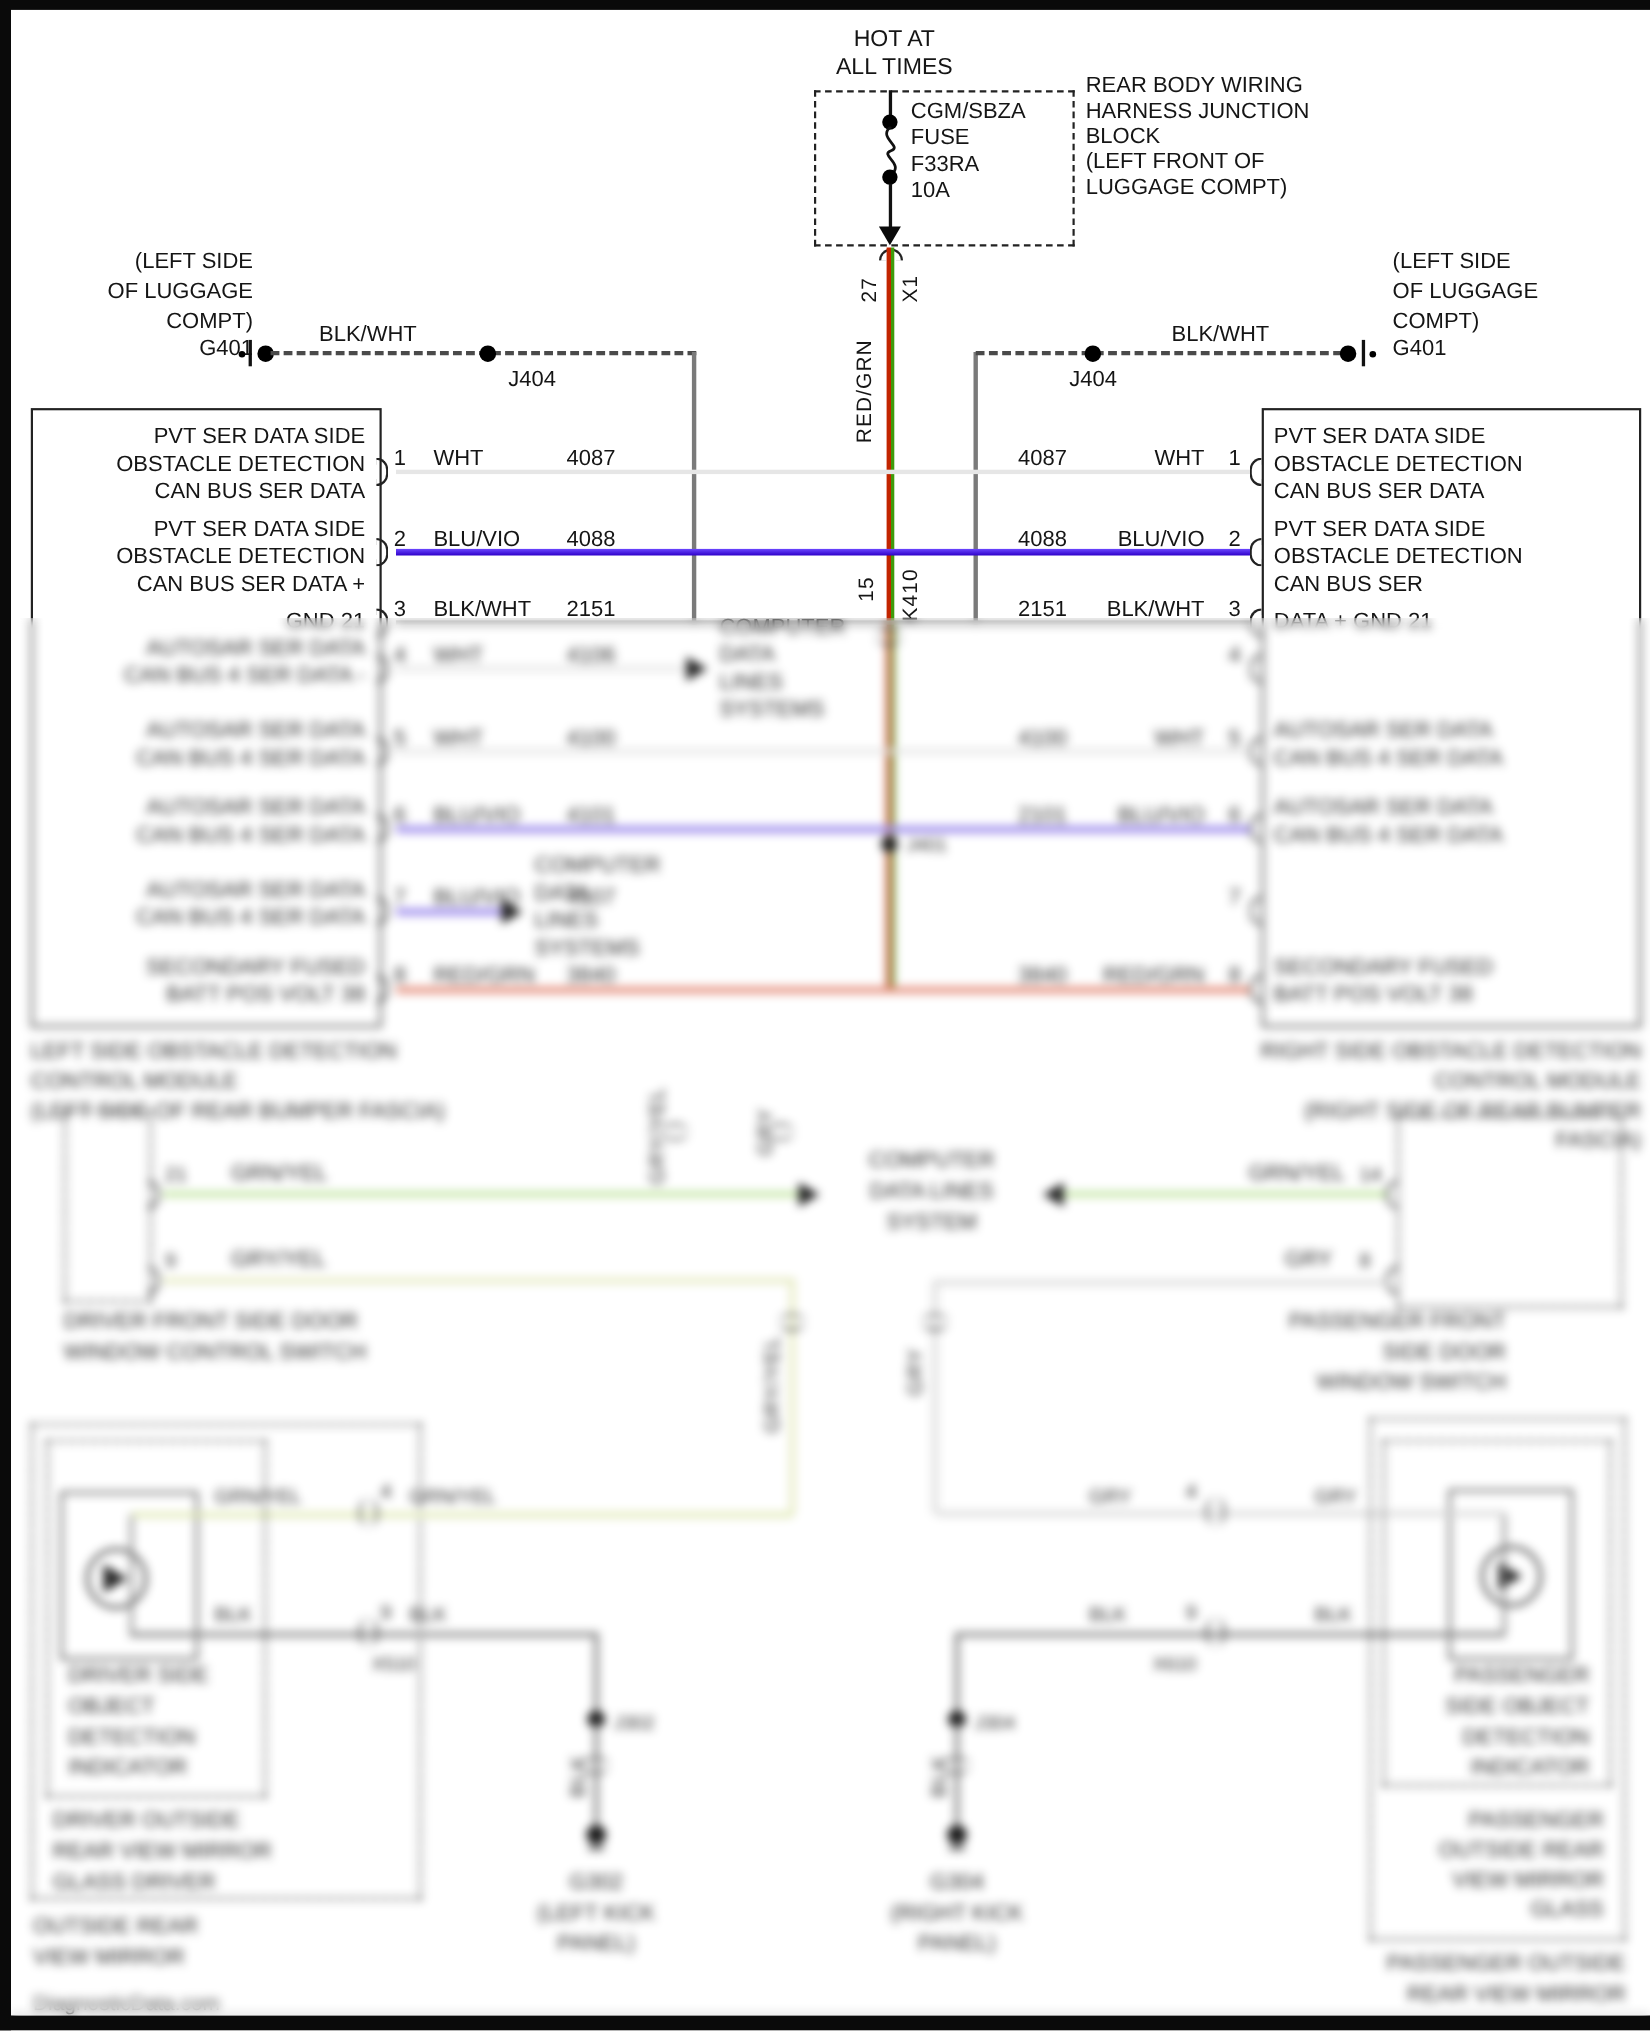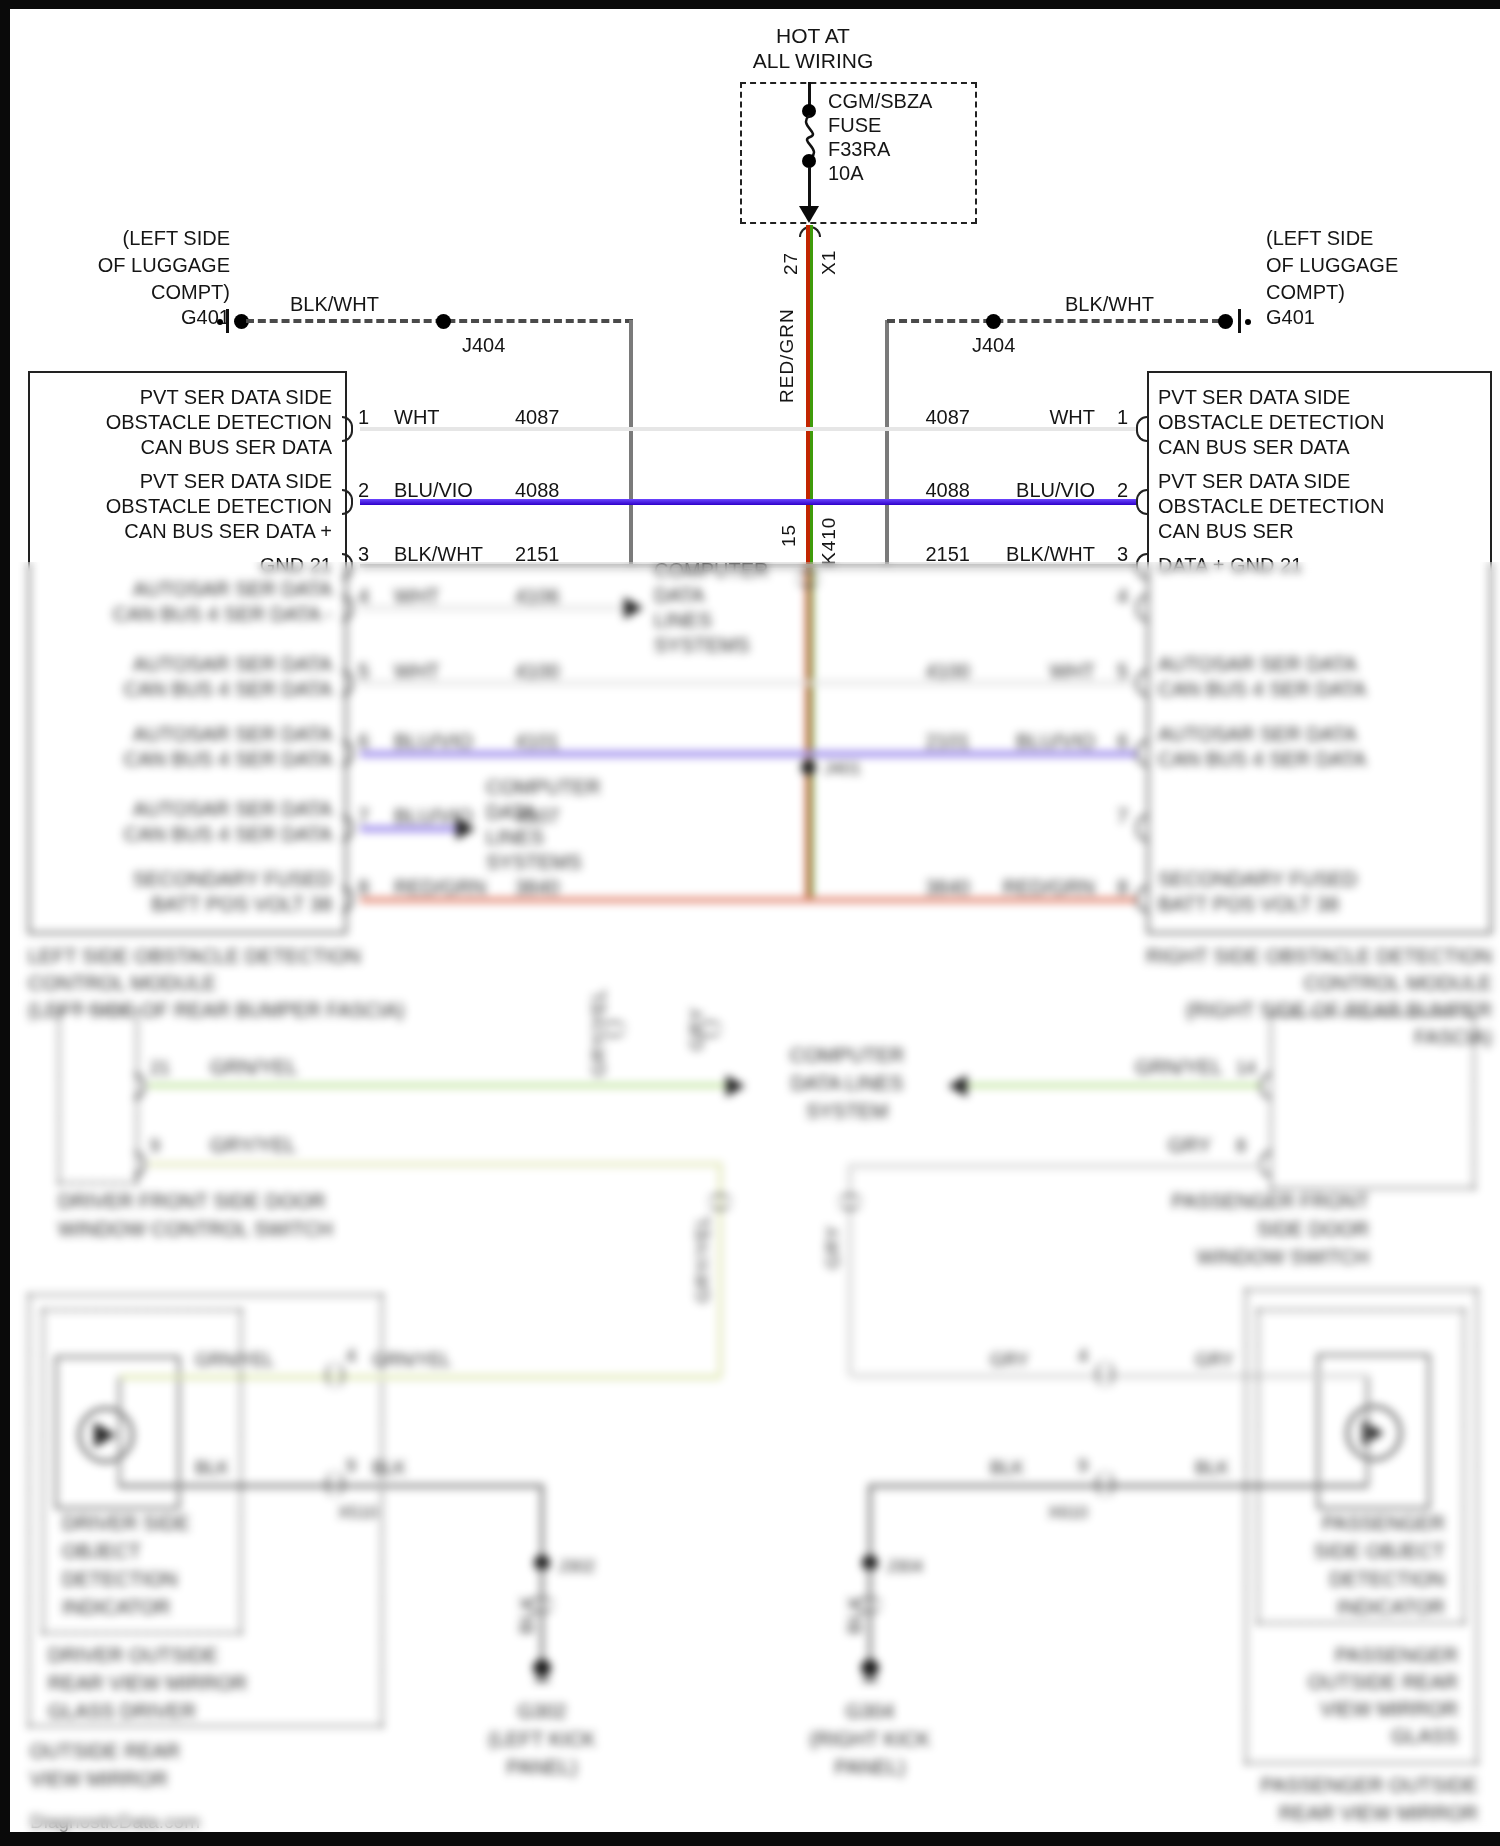--- a/index.html
+++ b/index.html
@@ -48,34 +48,39 @@
     backdrop-filter: blur(4.5px); -webkit-backdrop-filter: blur(4.5px);
     background: rgba(255,255,255,0.10); pointer-events:none; z-index:60;
   }
 </style>
 </head>
 <body>
 
 <div id="frame">
 
   <div class="t c" style="left:713px;top:14px;width:180px;font-size:21px;">HOT AT
-ALL WIRING</div>
+ALL TIMES</div>
   <div class="dbox" style="left:730px;top:73px;width:237px;height:142px;"></div>
   <div class="bar" style="left:798px;top:73px;width:3px;height:25px;"></div>
   <div class="dot" style="left:792px;top:95px;width:14px;height:14px;"></div>
   <svg style="position:absolute;left:789px;top:106px;" width="22" height="44">
     <path d="M11,0 C -2,10 22,18 11,22 C 0,26 24,34 11,44" stroke="#111" stroke-width="2.5" fill="none"></path>
   </svg>
   <div class="dot" style="left:792px;top:145px;width:14px;height:14px;"></div>
   <div class="bar" style="left:798px;top:158px;width:3px;height:40px;"></div>
   <div class="ad" style="left:789px;top:197px;"></div>
   <div class="t" style="left:818px;top:80px;line-height:24px;">CGM/SBZA
 FUSE
 F33RA
 10A</div>
+  <div class="t" style="left:977px;top:58px;line-height:23px;">REAR BODY WIRING
+HARNESS JUNCTION
+BLOCK
+(LEFT FRONT OF
+LUGGAGE COMPT)</div>
 
   <div class="cup" style="left:789px;top:217px;"></div>
   <div class="vt s18" style="left:770px;top:222px;height:44px;">27</div>
   <div class="vt s18" style="left:808px;top:226px;height:40px;">X1</div>
 
   <div class="wv" style="left:796px;top:216px;height:674px;background:#c22500;"></div>
   <div class="wv" style="left:800px;top:216px;width:2.5px;height:674px;background:#3f9b0b;"></div>
   <div class="vt" style="left:766px;top:282px;height:112px;">RED/GRN</div>
   <div class="vt s18" style="left:768px;top:502px;height:36px;">15</div>
   <div class="vt s18" style="left:808px;top:494px;height:62px;">K410</div>

